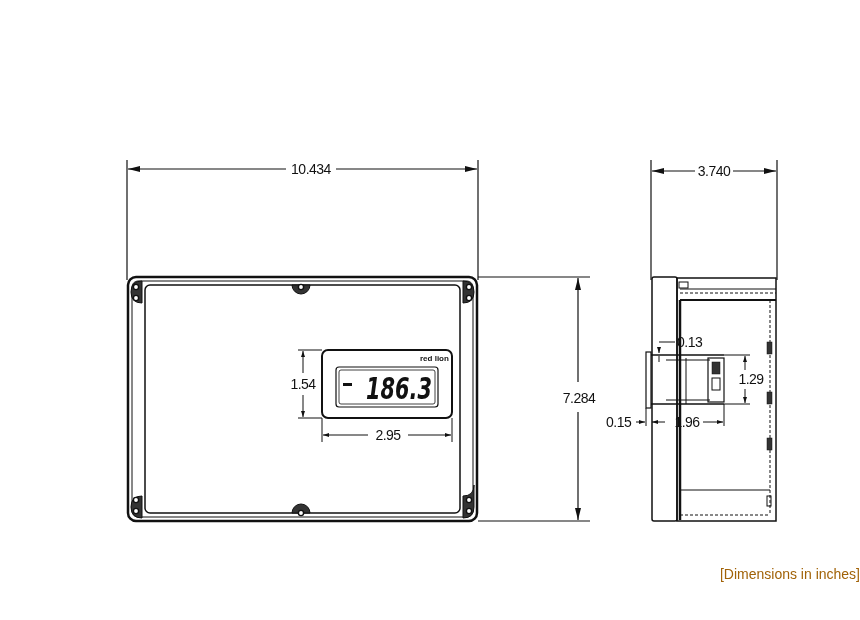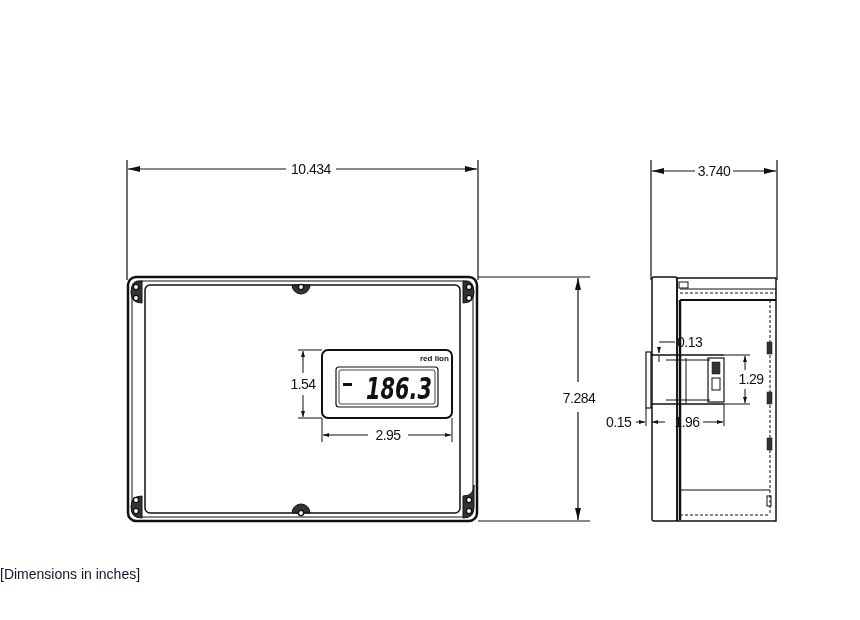--- a/index.html
+++ b/index.html
@@ -1,19 +1,19 @@
 <!DOCTYPE html>
 <html><head>
 <meta charset="utf-8">
 <style>
   html, body { margin:0; padding:0; background:#ffffff; }
   body { width:860px; height:620px; position:relative; overflow:hidden; font-family:"Liberation Sans", sans-serif; }
   svg { position:absolute; left:0; top:0; }
   .dim { font-family:"Liberation Sans", sans-serif; font-size:14px; fill:#111; letter-spacing:-0.5px; }
-  .caption { position:absolute; left:0; width:860px; top:566px; text-align:left; font-size:14px; color:#0f172a; }
+  .caption { position:absolute; left:0; width:860px; top:566px; text-align:right; font-size:14px; color:#a16207; }
   .lcd { font-family:"DejaVu Sans", sans-serif; font-weight:bold; font-style:italic; font-size:30px; fill:#111; }
   .brand { font-family:"Liberation Sans", sans-serif; font-weight:bold; font-size:8px; fill:#111; }
 </style>
 </head>
 <body>
 
 <svg width="860" height="620" viewBox="0 0 860 620">
   <defs>
     <marker id="arr" markerWidth="12" markerHeight="6" refX="12" refY="3" orient="auto" markerUnits="userSpaceOnUse">
       <path d="M0,0 L12,3 L0,6 Z" fill="#111"></path>

